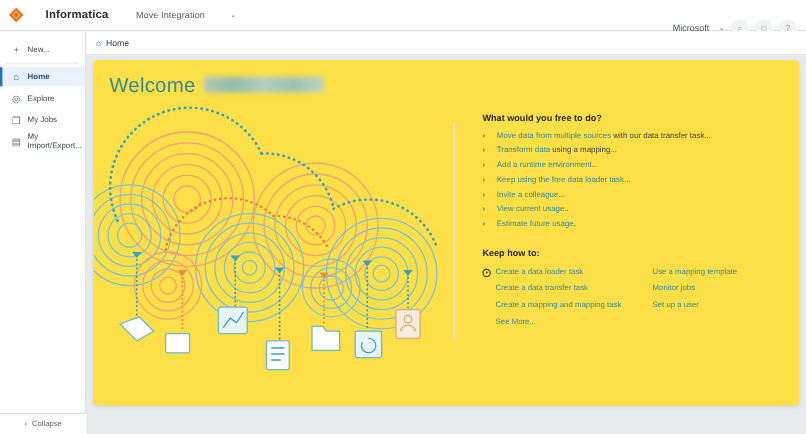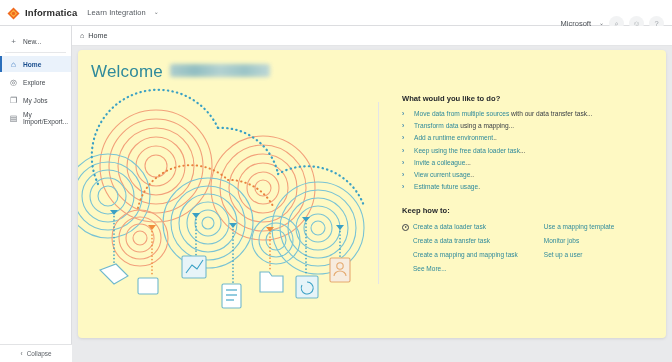--- a/index.html
+++ b/index.html
@@ -11,21 +11,21 @@
   }
 
   
   .topbar {
     position: absolute; top: 0; left: 0;
     width: 672px; height: 26px;
     background: #ffffff;
     border-bottom: 1px solid #dcdde0;
     display: flex; align-items: center;
   }
-  .brand { display: flex; align-items: center; padding-left: 7px; gap: 5px; }
+  .brand { display: flex; align-items: center; padding-left: 7px; gap: 18px; }
   .logo-mark { width: 13px; height: 13px; position: relative; }
   .brand-name { font-size: 9.5px; font-weight: bold; color: #2b2b2b; letter-spacing: .1px; }
   .product-name { font-size: 7.5px; color: #555a60; margin-left: 5px; letter-spacing: .1px; }
   .caret { font-size: 6px; color: #6b7075; margin-left: 3px; position: relative; top: -1px; }
 
   .topbar-right {
     margin-left: auto; display: flex; align-items: center; gap: 5px; padding-right: 8px; margin-top: 22px;
   }
   .org-name { font-size: 7.5px; color: #4a4f55; }
   .icon-btn {
@@ -79,21 +79,21 @@
     padding-left: 8px;
     font-size: 7.2px; color: #3b4046;
     background: #ffffff;
     border-bottom: 1px solid #e4e5e7;
   }
 
   
   .card {
     position: absolute; top: 50px; left: 78px;
     width: 588px; height: 288px;
-    background: #fef9c3;
+    background: #fde047;
     border-radius: 4px;
     box-shadow: 0 1px 3px rgba(0,0,0,.10);
     overflow: hidden;
   }
 
   .welcome {
     position: absolute; top: 12px; left: 13px;
     display: flex; align-items: baseline; gap: 7px;
   }
   .welcome-text { font-size: 17px; color: #2f8a9b; font-weight: normal; letter-spacing: .2px; }
@@ -157,21 +157,21 @@
 <div class="topbar">
   <div class="brand">
     <span class="logo-mark">
       <svg width="13" height="13" viewBox="0 0 13 13">
         <polygon points="6.5,0.5 12.5,6.5 6.5,12.5 0.5,6.5" fill="#f06a1e"></polygon>
         <polygon points="6.5,2.8 10.2,6.5 6.5,10.2 2.8,6.5" fill="#fbb040"></polygon>
         <circle cx="6.5" cy="6.5" r="1.7" fill="#f06a1e"></circle>
       </svg>
     </span>
     <span class="brand-name">Informatica</span>
-    <span class="product-name">Learn Integration</span>
+    <span class="product-name">Move Integration</span>
     <span class="caret">⌄</span>
   </div>
 
   <div class="topbar-right">
     <span class="org-name">Microsoft</span>
     <span class="caret">⌄</span>
     <span class="icon-btn">⌕</span>
     <span class="icon-btn">☺</span>
     <span class="icon-btn">?</span>
   </div>
@@ -340,21 +340,21 @@
       <g stroke="#e5a96f" stroke-width="1.1" fill="none">
         <circle cx="262" cy="178" r="3.2"></circle>
         <path d="M256,188 a6,5 0 0 1 12,0"></path>
       </g>
     </svg>
   </div>
 
   <div class="divider-v"></div>
 
   <div class="panel">
-    <div class="panel-title">What would you like to do?</div>
+    <div class="panel-title">What would you free to do?</div>
 
     <div class="action-row">
       <span class="chev">›</span>
       <span><span class="action-link">Move data from multiple sources</span><span class="action-tail"> with our data transfer task...</span></span>
     </div>
 
     <div class="action-row">
       <span class="chev">›</span>
       <span><span class="action-link">Transform data</span><span class="action-tail"> using a mapping...</span></span>
     </div>

